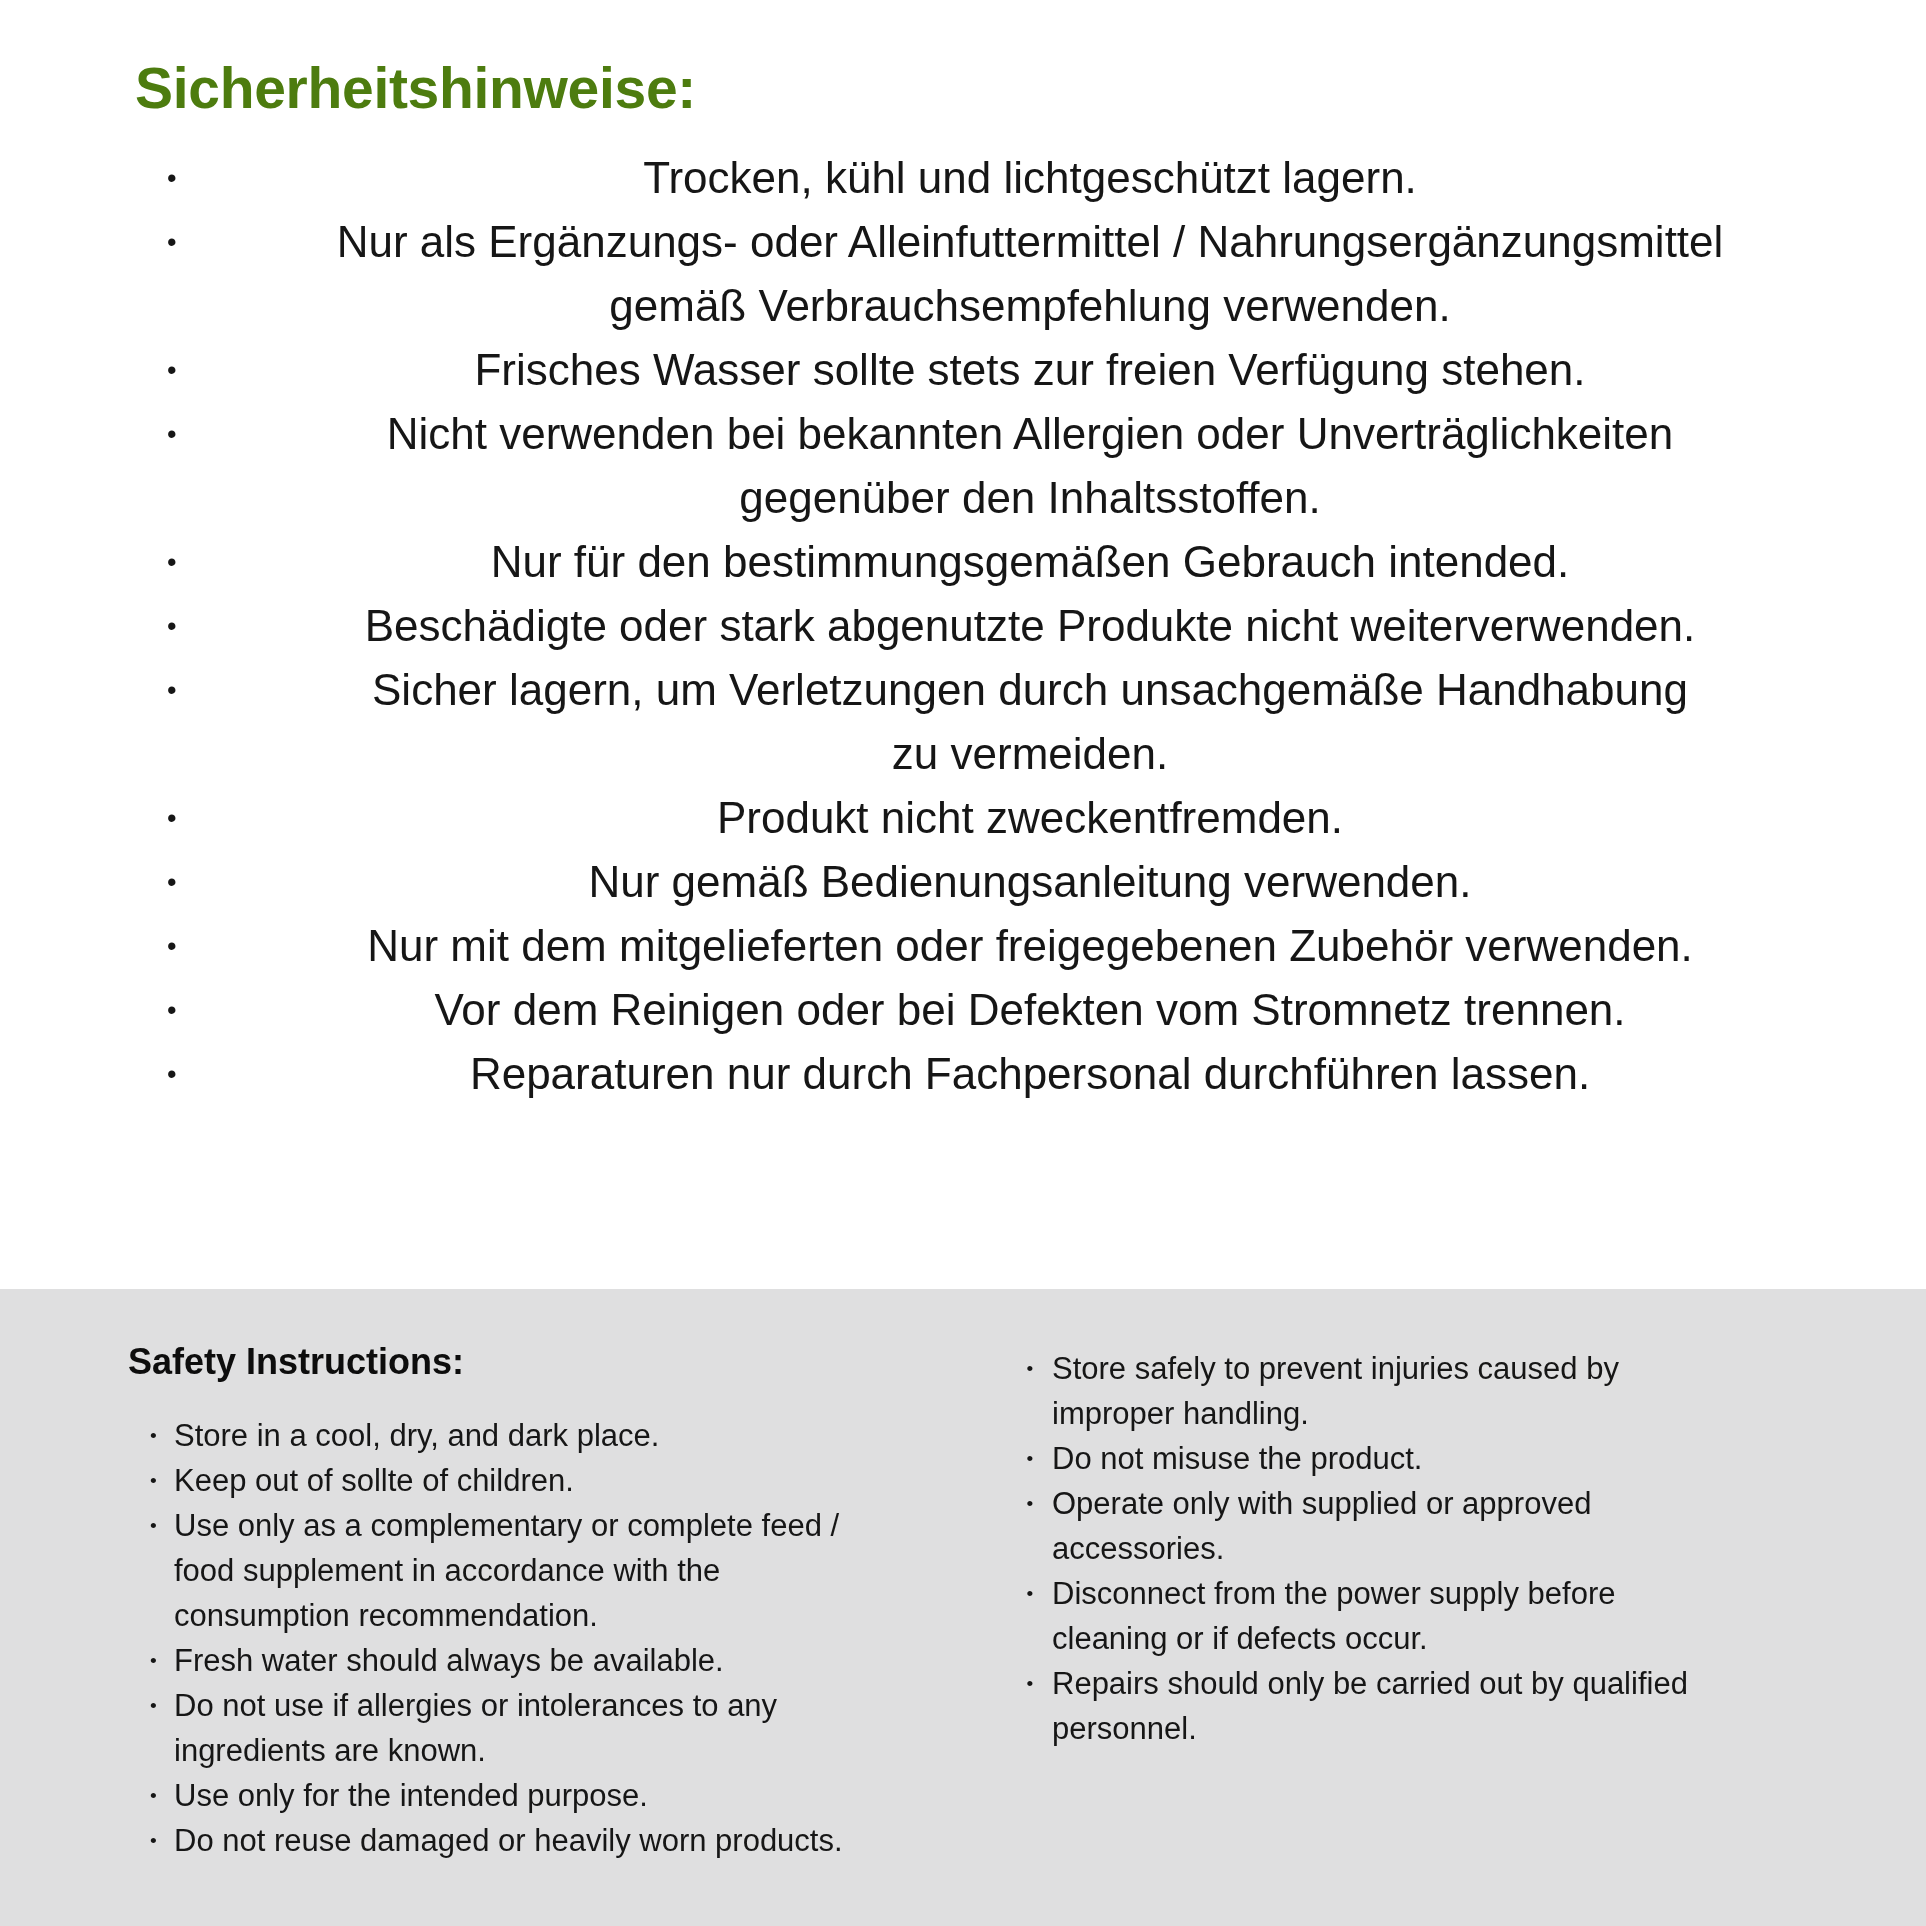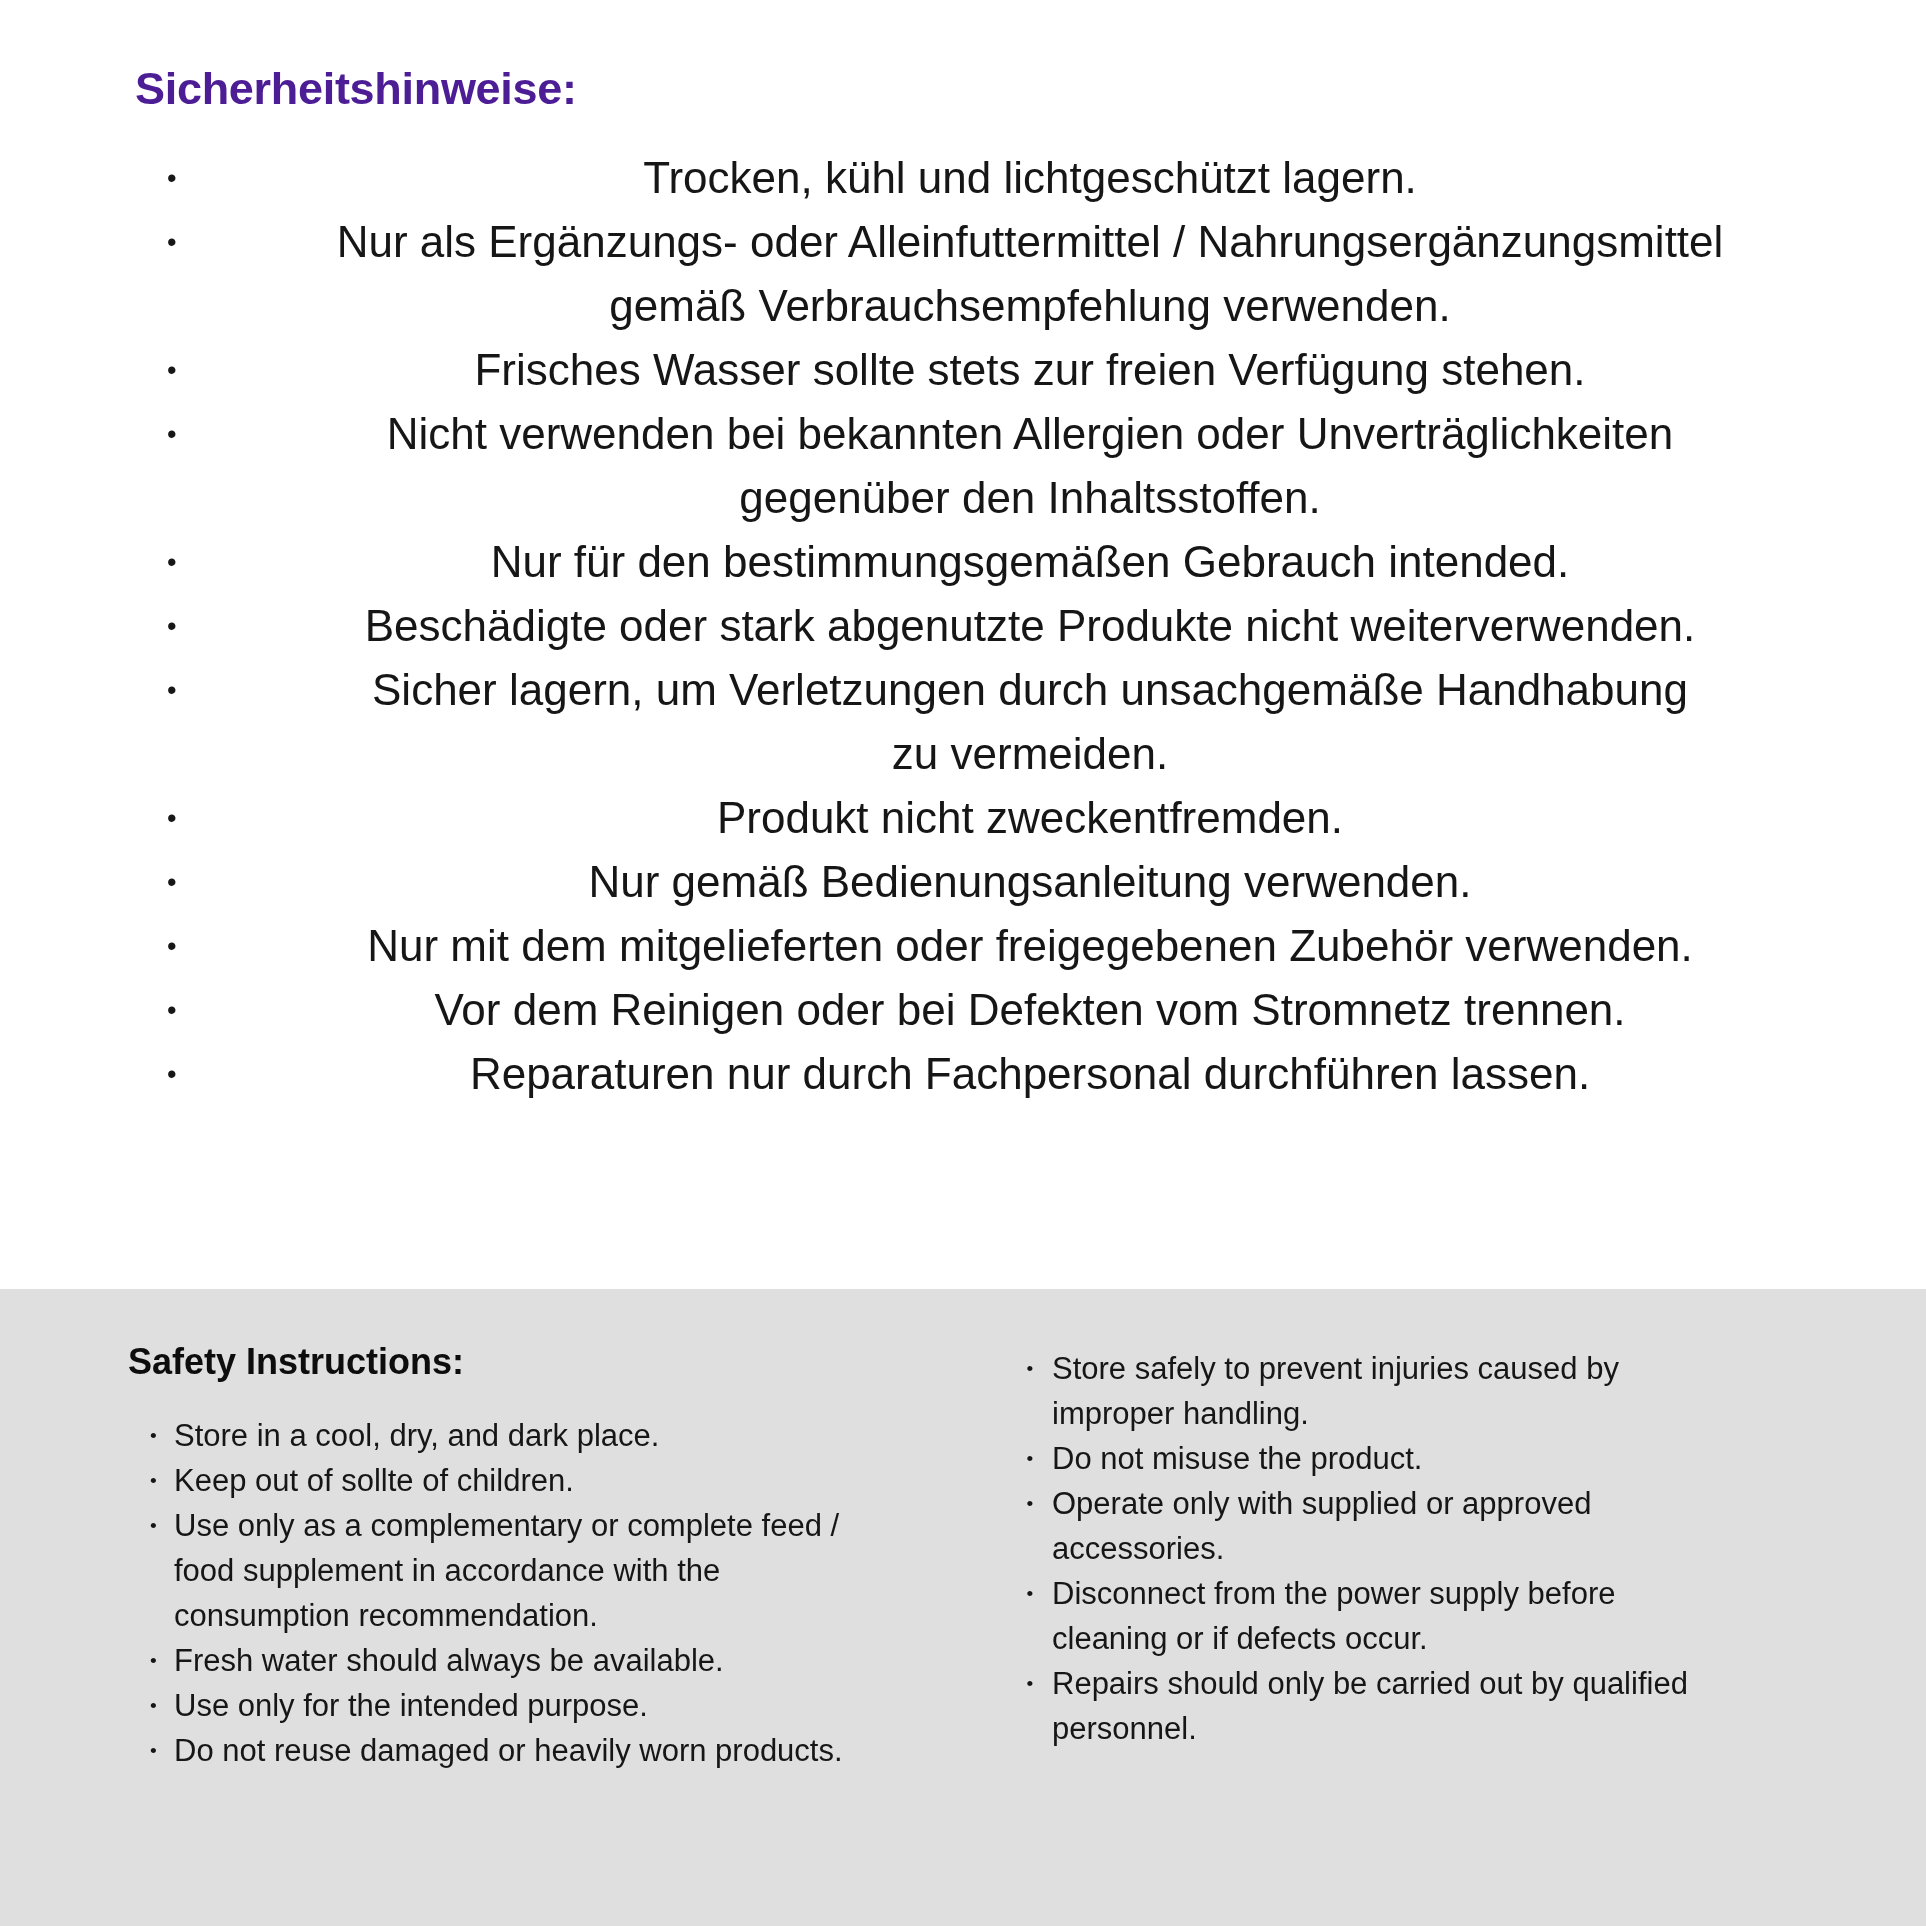--- a/index.html
+++ b/index.html
@@ -19,24 +19,24 @@
   }
   .page { width: 1926px; height: 1926px; position: relative; }
 
   
   .de-section {
     height: 1289px;
     padding: 59px 77px 0 135px;
   }
   .de-heading {
     margin: 0 0 28px 0;
-    font-size: 45px;
+    font-size: 57px;
     line-height: 59px;
     font-weight: 700;
-    color: #4c1d95;
+    color: #4d7c0f;
     letter-spacing: -0.3px;
   }
   .de-list {
     list-style: none;
     margin: 0;
     padding: 0;
     font-size: 44px;
     line-height: 64px;
     text-align: center;
   }
@@ -123,20 +123,22 @@
   <section class="en-section">
     <div class="col-left">
       <h2 class="en-heading">Safety Instructions:</h2>
       <ul class="en-list">
         <li>Store in a cool, dry, and dark place.</li>
         <li>Keep out of sollte of children.</li>
         <li>Use only as a complementary or complete feed /
 food supplement in accordance with the
 consumption recommendation.</li>
         <li>Fresh water should always be available.</li>
+        <li>Do not use if allergies or intolerances to any
+ingredients are known.</li>
         <li>Use only for the intended purpose.</li>
         <li>Do not reuse damaged or heavily worn products.</li>
       </ul>
     </div>
     <div class="col-right">
       <ul class="en-list">
         <li>Store safely to prevent injuries caused by
 improper handling.</li>
         <li>Do not misuse the product.</li>
         <li>Operate only with supplied or approved

